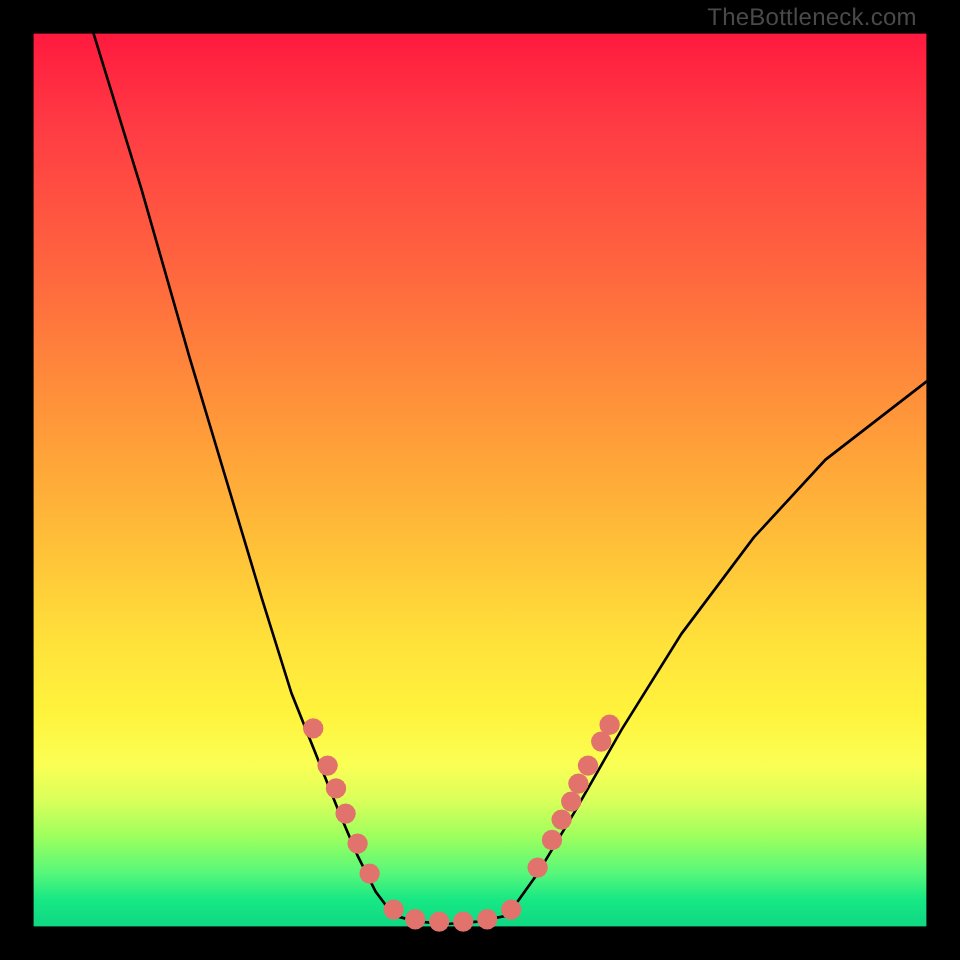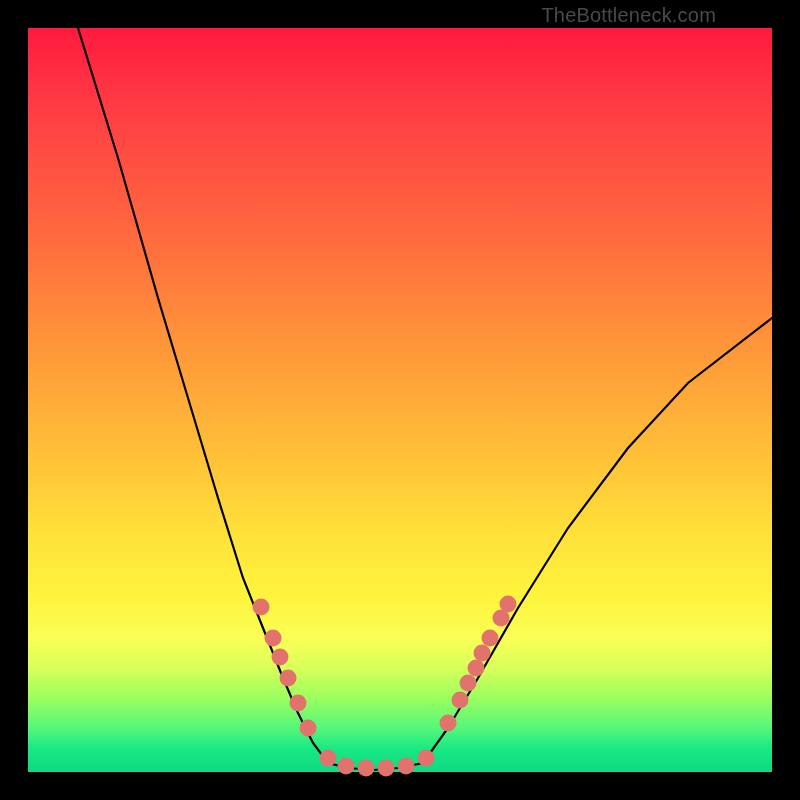--- a/index.html
+++ b/index.html
@@ -11,20 +11,21 @@
     overflow: hidden;
     font-family: Arial, Helvetica, sans-serif;
   }
   .frame {
     position: absolute;
     left: 0;
     top: 0;
     width: 750px;
     height: 800px;
     background: #000;
+    padding-left: 48px;
   }
   .plot {
     position: absolute;
     left: 28px;
     top: 28px;
     width: 744px;
     height: 744px;
     
     background: linear-gradient(to bottom,
       #ff1a3e 0%,

